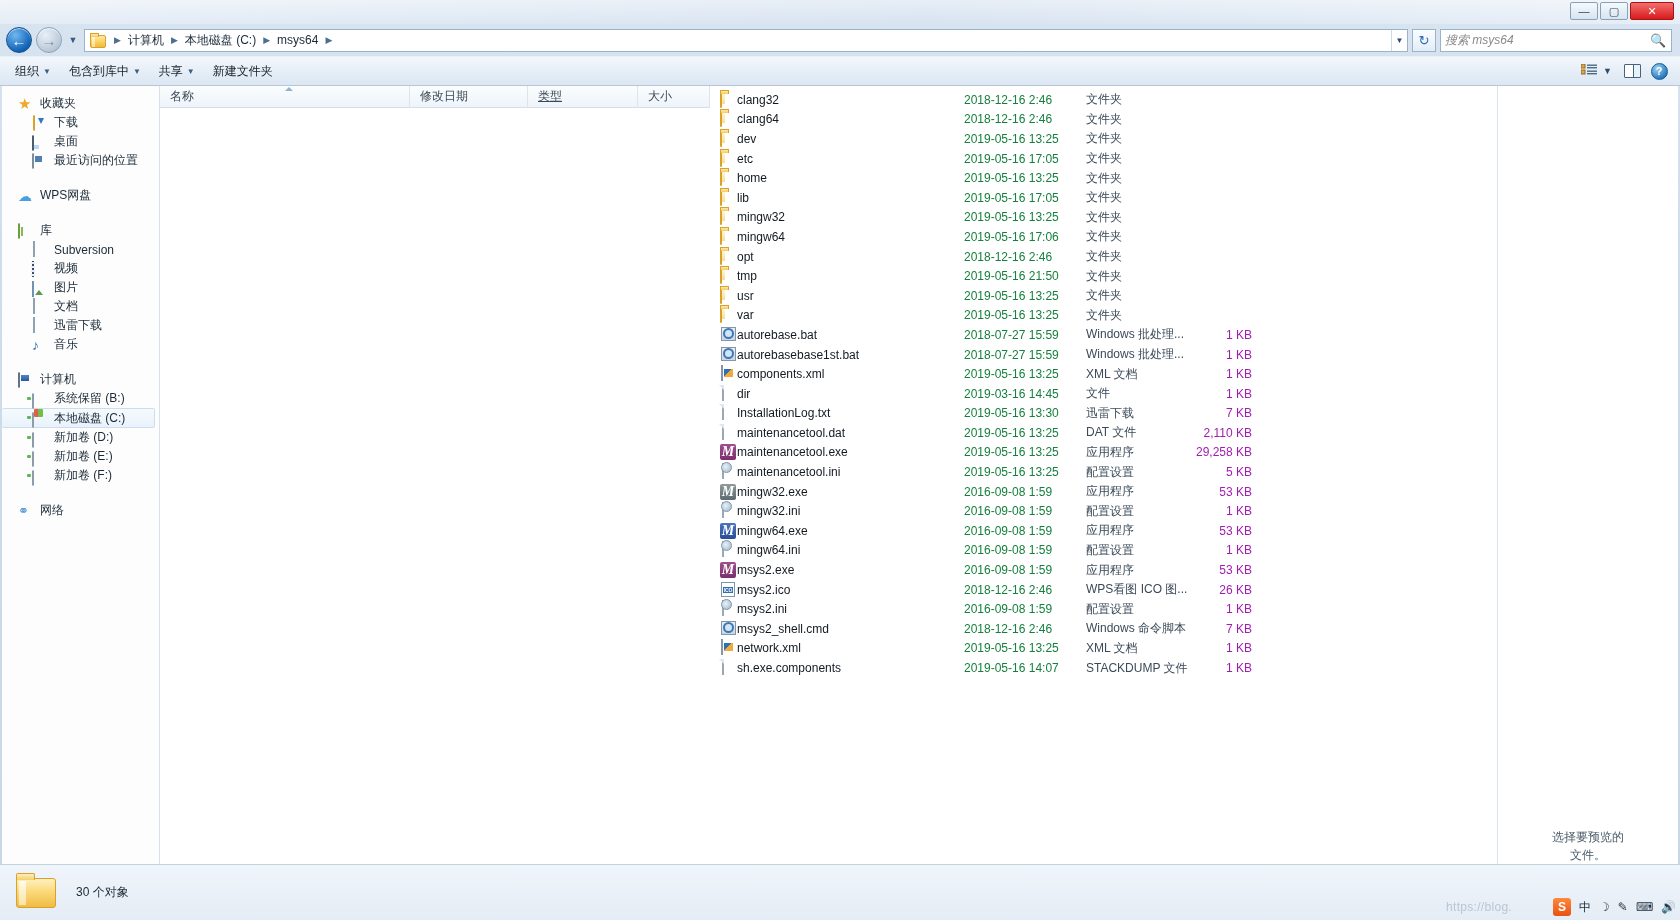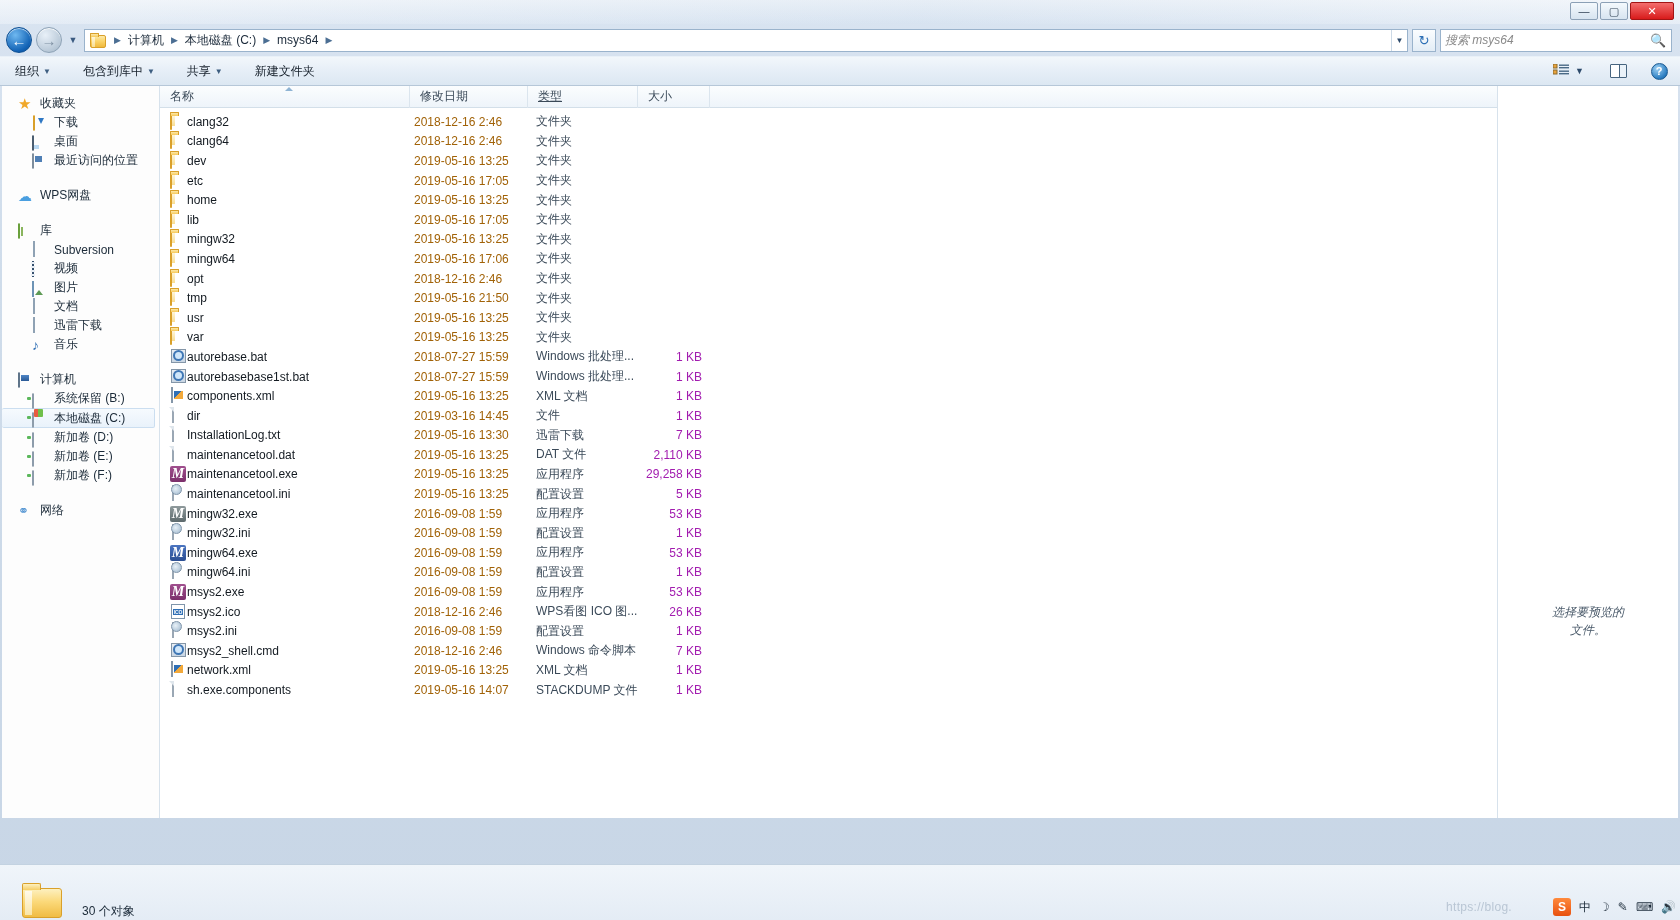--- a/index.html
+++ b/index.html
@@ -107,21 +107,20 @@
   }
   .search-ico { color:#2f6fb5; font-size:13px; }
   
   .cmdbar {
     height: 30px; flex: 0 0 30px;
     background: linear-gradient(180deg,#f2f7fb 0%, #e6eef7 50%, #dce7f2 100%);
     border-top: 1px solid #e9f1f8;
     border-bottom: 1px solid #b6c7d8;
     display:flex; align-items:center;
     padding: 0 6px;
-    gap: 14px;
   }
   .cmdbtn {
     height: 24px; display:flex; align-items:center; gap:4px;
     padding: 0 9px; color:#16202b; font-size:12px;
   }
   .cmdbtn .caret { font-size: 8px; color:#3d5e80; }
   .cmdbar .spacer { flex:1; }
   .viewbtn { display:flex; align-items:center; gap:6px; padding: 0 8px; }
   .icon-viewlist { width:16px; height:14px; position:relative; }
   .icon-pane {
@@ -162,21 +161,21 @@
     background: linear-gradient(180deg,#f6fafe,#e9f2fb);
     border: 1px solid #cbdef0; border-left:none;
     margin-right: 4px; border-radius:2px;
     height: 20px;
   }
   .nav-gap { height: 14px; }
   .nav-ico { width: 16px; height: 16px; position: relative; flex: 0 0 16px; }
   
   .filepane {
     flex: 1 1 auto; background:#fff;
-    display:flex; flex-direction:column; min-width:0;
+    display:flex; flex-direction:row; min-width:0;
     border-right:1px solid #d7e2ec;
   }
   .colhead {
     height: 22px; flex:0 0 22px;
     background: linear-gradient(180deg,#fbfdfe,#eef4fa);
     border-bottom: 1px solid #d3dfe9;
     display:flex; align-items:center;
     color:#3b4a59; font-size:12px;
     position: relative;
   }
@@ -194,44 +193,42 @@
     position:absolute; left: 50%; top: 1px;
     width:0;height:0;border-left:4px solid transparent;border-right:4px solid transparent;
     border-bottom:4px solid #8fb4d4;
   }
   .rows { flex:1 1 auto; overflow:hidden; padding-top: 4px; }
   .row {
     height: 19.6px; display:flex; align-items:center;
     font-size: 12px; color:#131a21;
   }
   .cell-name { width: 250px; display:flex; align-items:center; gap:1px; padding-left: 10px; }
-  .cell-date { width: 118px; color:#a16207; padding-left: 4px; }
+  .cell-date { width: 118px; color:#15803d; padding-left: 4px; }
   .cell-type { width: 110px; color:#3b4a59; padding-left: 8px; }
   .cell-size { width: 72px; color:#a21caf; text-align:right; padding-right: 8px; }
   .fico { width: 16px; height: 16px; flex:0 0 16px; position:relative; }
   
   .previewpane {
     width: 180px; flex: 0 0 180px; background:#fff;
-    display:flex; align-items:center; justify-content:center;
+    display:flex; align-items:flex-end; justify-content:center;
     padding-top: 338px;
-    font-style: italic;
   }
   .preview-text {
     color:#4a5a6a; font-size:12px; text-align:center; line-height:1.5;
     width: 80px;
   }
   
   .statusbar {
     height: 56px; flex: 0 0 56px;
     background: linear-gradient(180deg,#f0f5fa 0%, #e4ecf5 100%);
     border-top: 1px solid #c3d2e1;
-    display:flex; align-items:flex-end;
-    padding-left: 22px; gap: 18px;
+    display:flex; align-items:center;
+    padding-left: 16px; gap: 18px;
     position: relative;
-    margin-top: 46px;
   }
   .status-folder-big { width: 42px; height: 34px; position:relative; }
   .status-text { color:#1b2a38; font-size: 12px; }
   
   .tray {
     position:absolute; right: 4px; bottom: 2px;
     display:flex; align-items:center; gap: 8px;
     height: 22px;
   }
   .tray-item { color:#1b2a38; font-size:12px; display:flex; align-items:center; }

